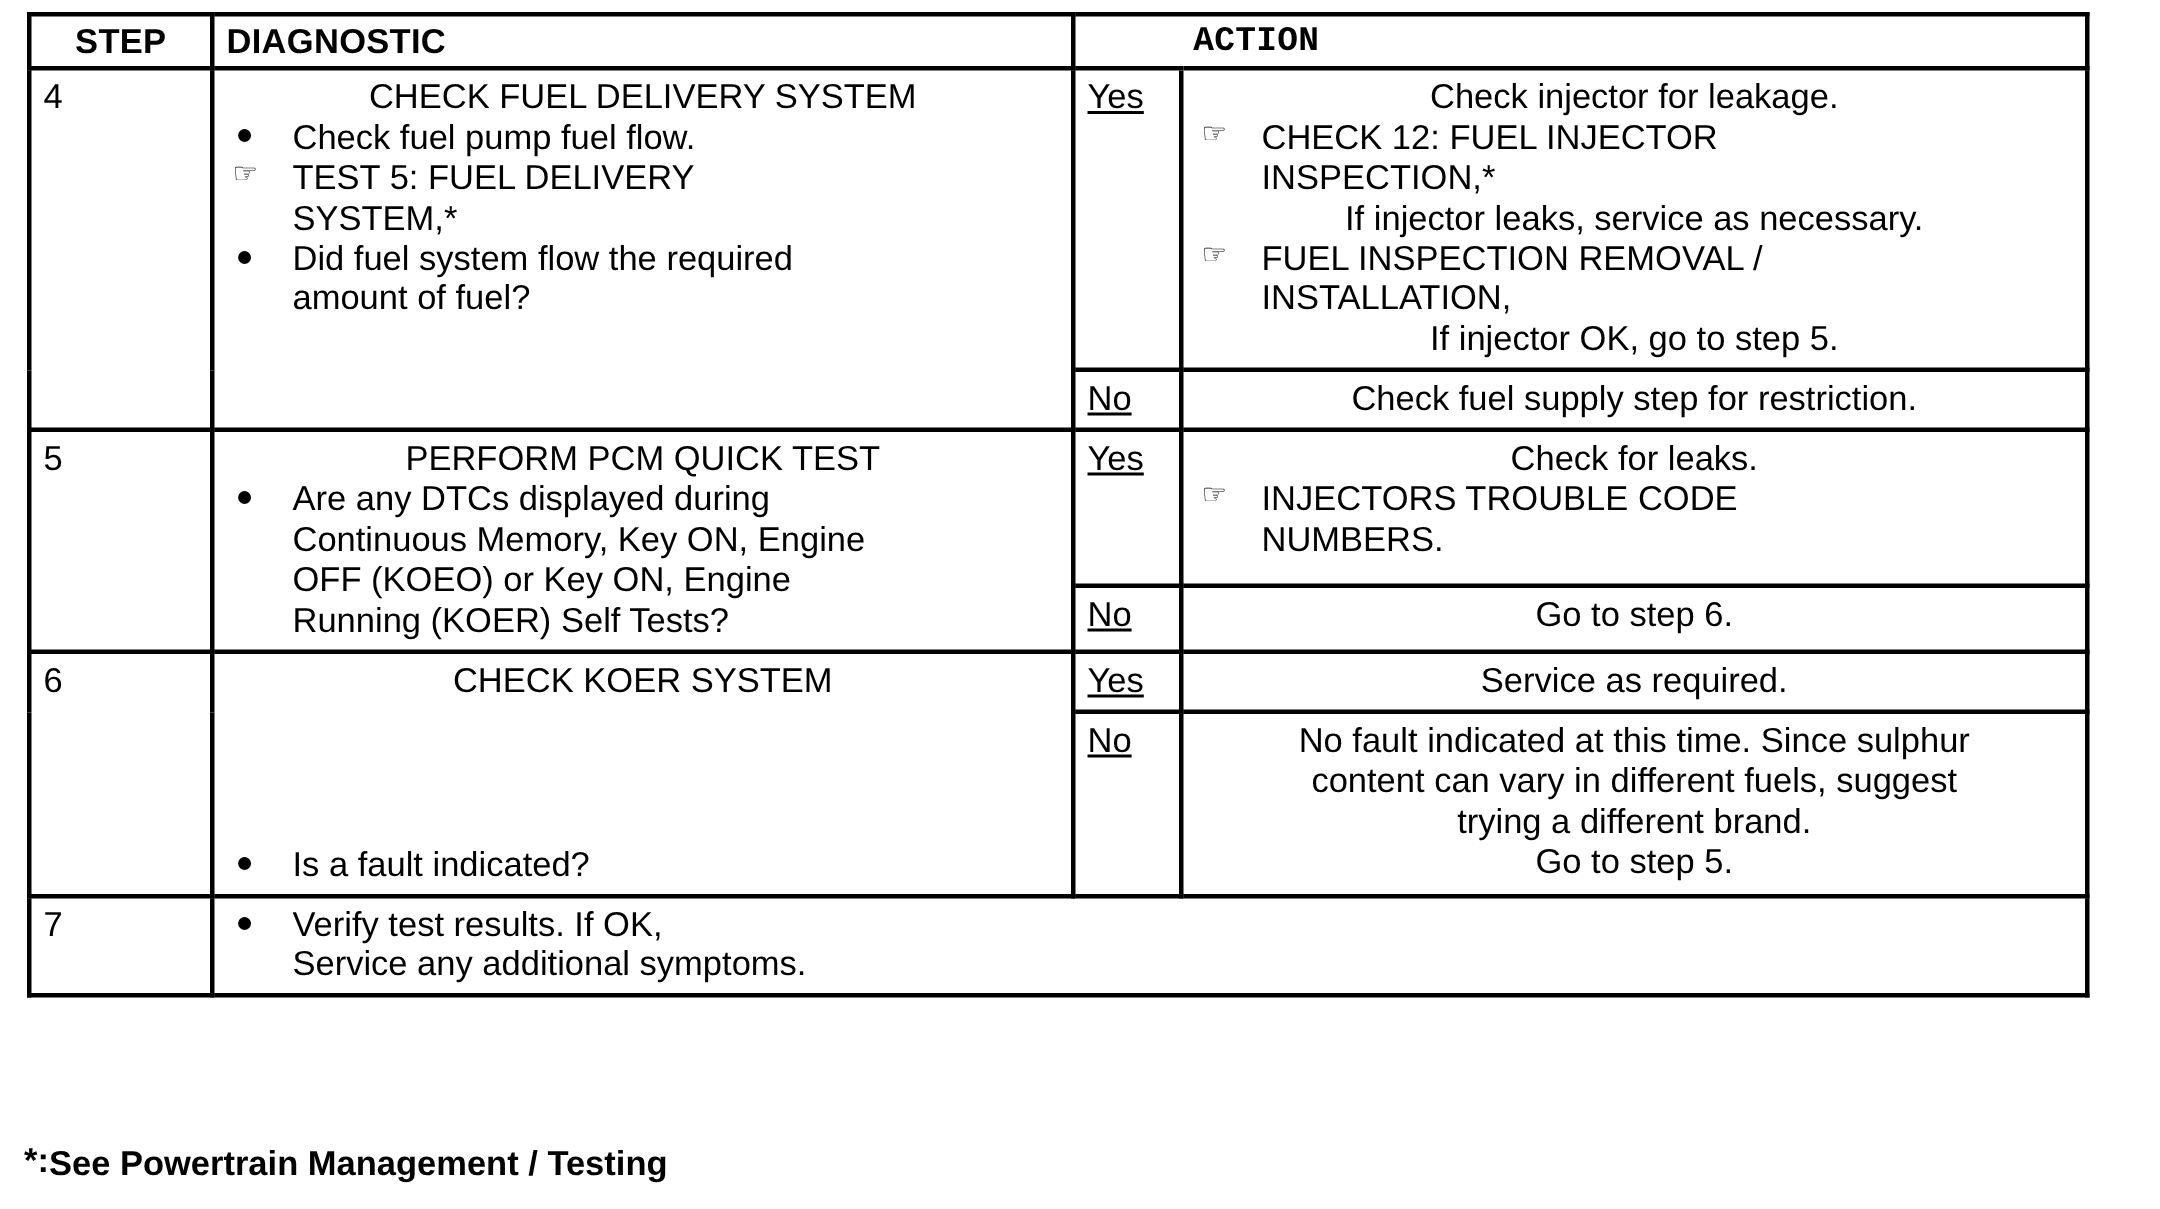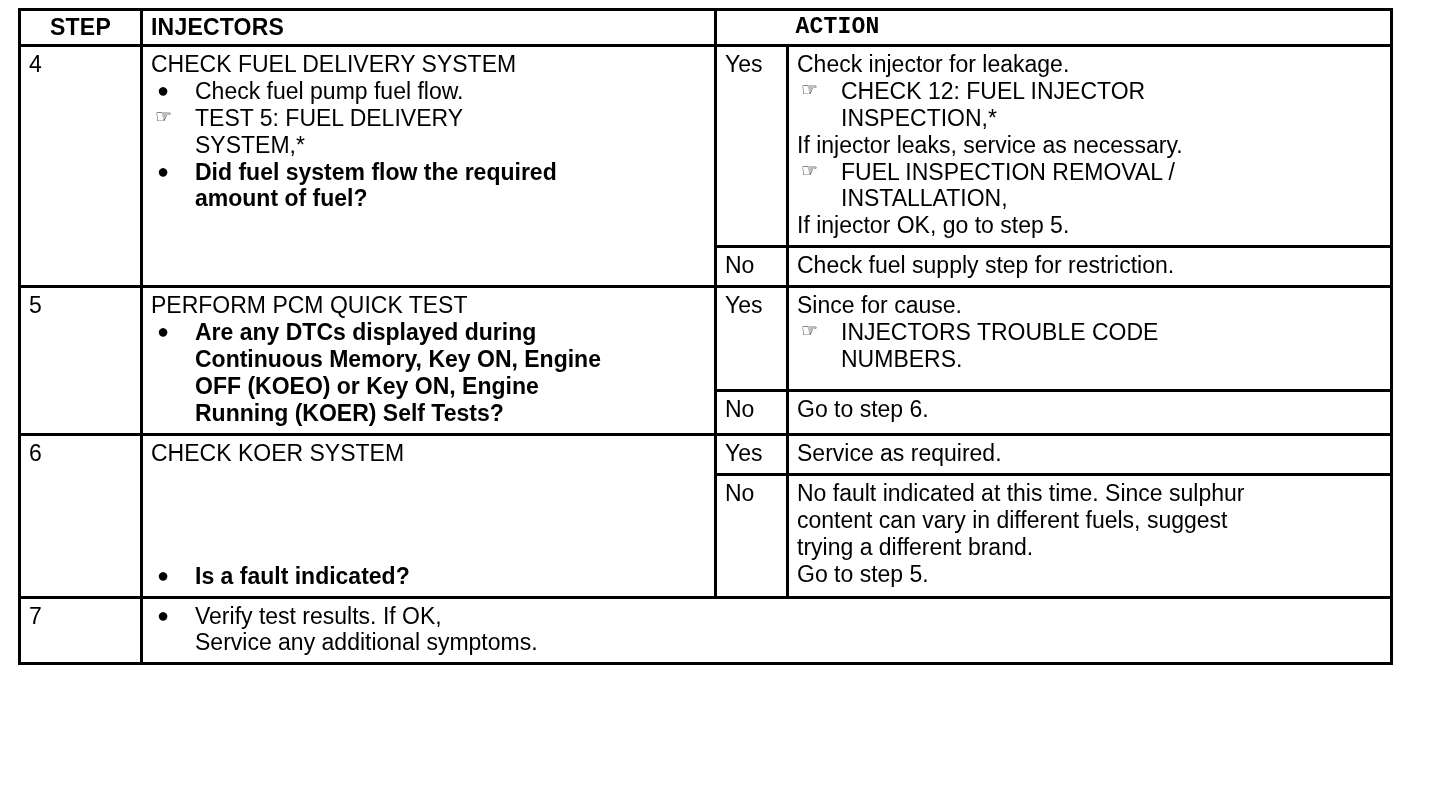--- a/index.html
+++ b/index.html
@@ -62,24 +62,25 @@
     font-size: 23px;
     padding-top: 5px;
   }
 
   
   .yn {
     text-align: center;
     padding-top: 5px;
     font-size: 23px;
     white-space: nowrap;
-  }
-
-  
-  .line { display: block; white-space: pre-wrap; }
+    text-decoration: underline;
+  }
+
+  
+  .line { display: block; white-space: pre-wrap; text-align: center; }
 
   
   .item {
     display: flex;
     align-items: flex-start;
   }
   .item .marker {
     flex: 0 0 auto;
     width: 44px;
     text-align: left;
@@ -92,21 +93,21 @@
     padding-left: 4px;
   }
   .item .marker.dot {
     font-size: 20px;
     line-height: 1.25;
   }
   .item .txt {
     flex: 1 1 auto;
     white-space: pre-wrap;
   }
-  .item .txt.bold { font-weight: bold; }
+  .item .txt.bold { font-weight: normal; }
 
   .spacer-lg { height: 96px; }
 
   
   .footnote {
     position: absolute;
     left: 16px;
     top: 760px;
     font-size: 23px;
     font-weight: bold;
@@ -126,21 +127,21 @@
     <colgroup>
       <col class="c-step">
       <col class="c-insp">
       <col class="c-yn">
       <col class="c-action">
     </colgroup>
     <tbody>
 
       <tr class="hdr">
         <td class="h-step">STEP</td>
-        <td>INJECTORS</td>
+        <td>DIAGNOSTIC</td>
         <td style="border-right:none;"></td>
         <td style="border-left:none;font-family:Liberation Mono, monospace;">ACTION</td>
       </tr>
 
       <tr>
         <td class="step-num" rowspan="2">4</td>
         <td rowspan="2">
           <span class="line">CHECK FUEL DELIVERY SYSTEM</span>
           <div class="item">
             <span class="marker dot">●</span>
@@ -188,21 +189,21 @@
           <div class="item">
             <span class="marker dot">●</span>
             <span class="txt bold">Are any DTCs displayed during
 Continuous Memory, Key ON, Engine
 OFF (KOEO) or Key ON, Engine
 Running (KOER) Self Tests?</span>
           </div>
         </td>
         <td class="yn">Yes</td>
         <td>
-          <span class="line">Since for cause.</span>
+          <span class="line">Check for leaks.</span>
           <div class="item">
             <span class="marker hand">☞</span>
             <span class="txt">INJECTORS TROUBLE CODE
 NUMBERS.</span>
           </div>
         </td>
       </tr>
       <tr>
         <td class="yn">No</td>
         <td>
@@ -242,14 +243,17 @@
             <span class="marker dot">●</span>
             <span class="txt">Verify test results. If OK,
 Service any additional symptoms.</span>
           </div>
         </td>
       </tr>
 
     </tbody>
   </table>
 
+  <div class="footnote">
+    <span class="star">*:</span><span>See Powertrain Management / Testing</span>
+  </div>
 
 </div>
 
 </body></html>

